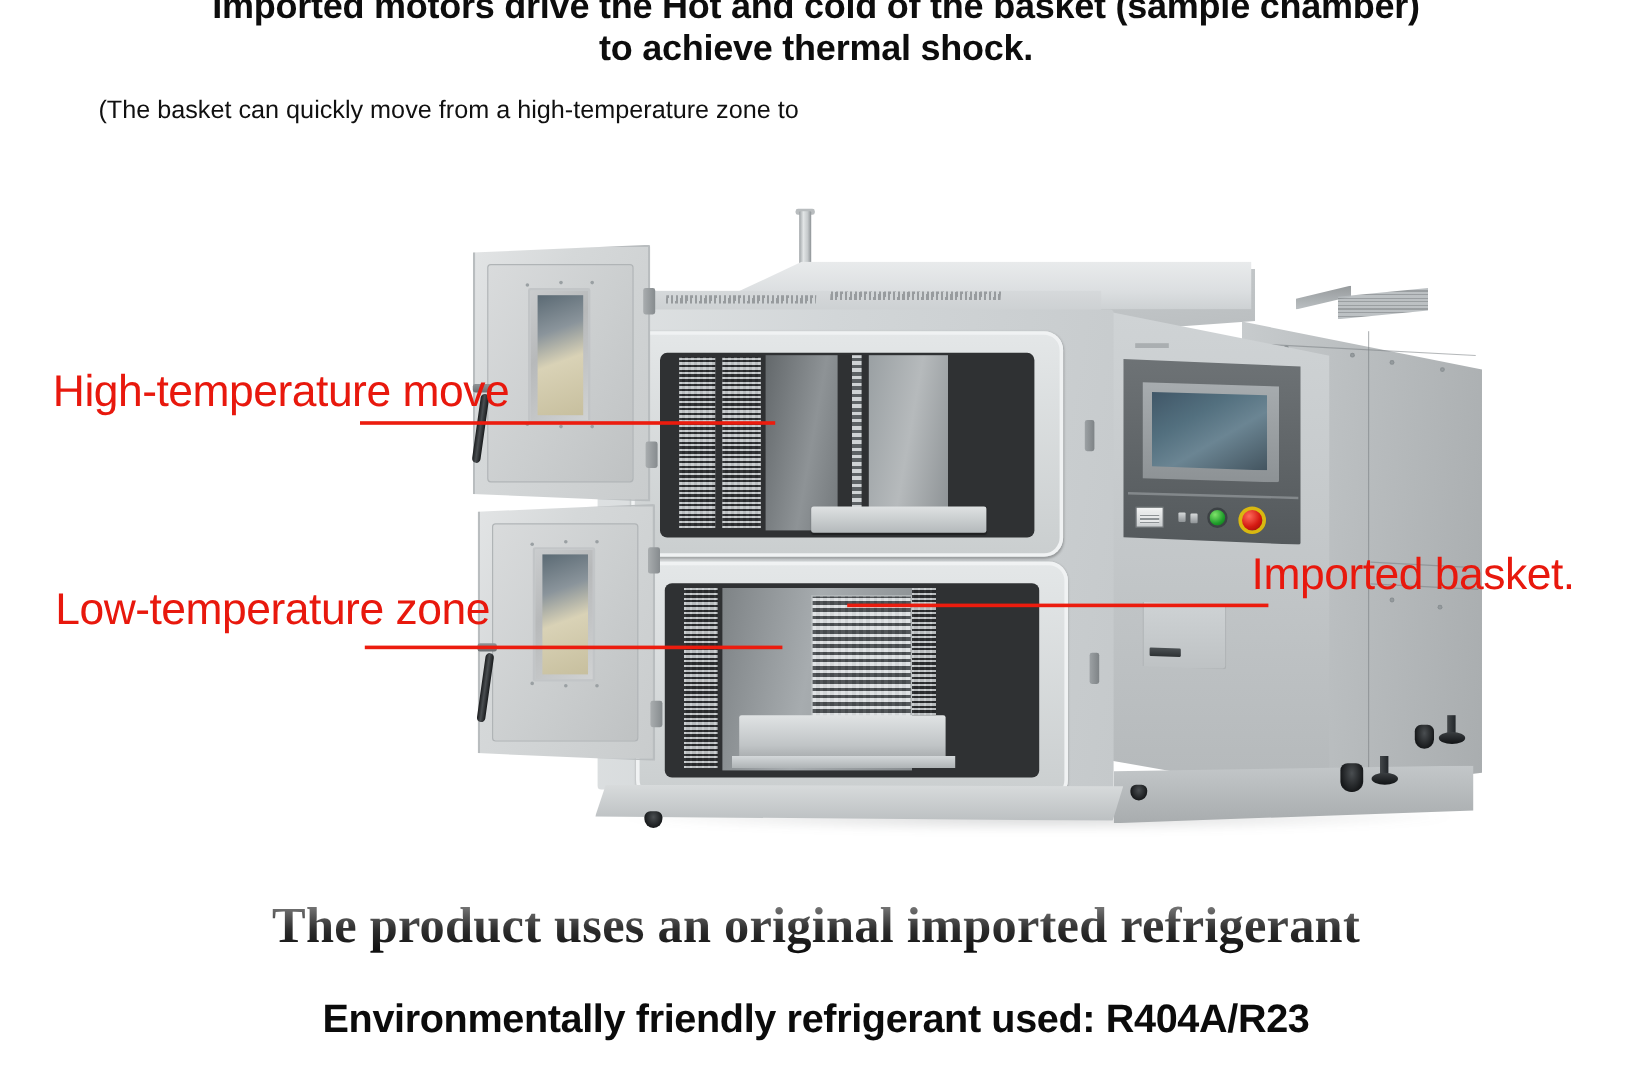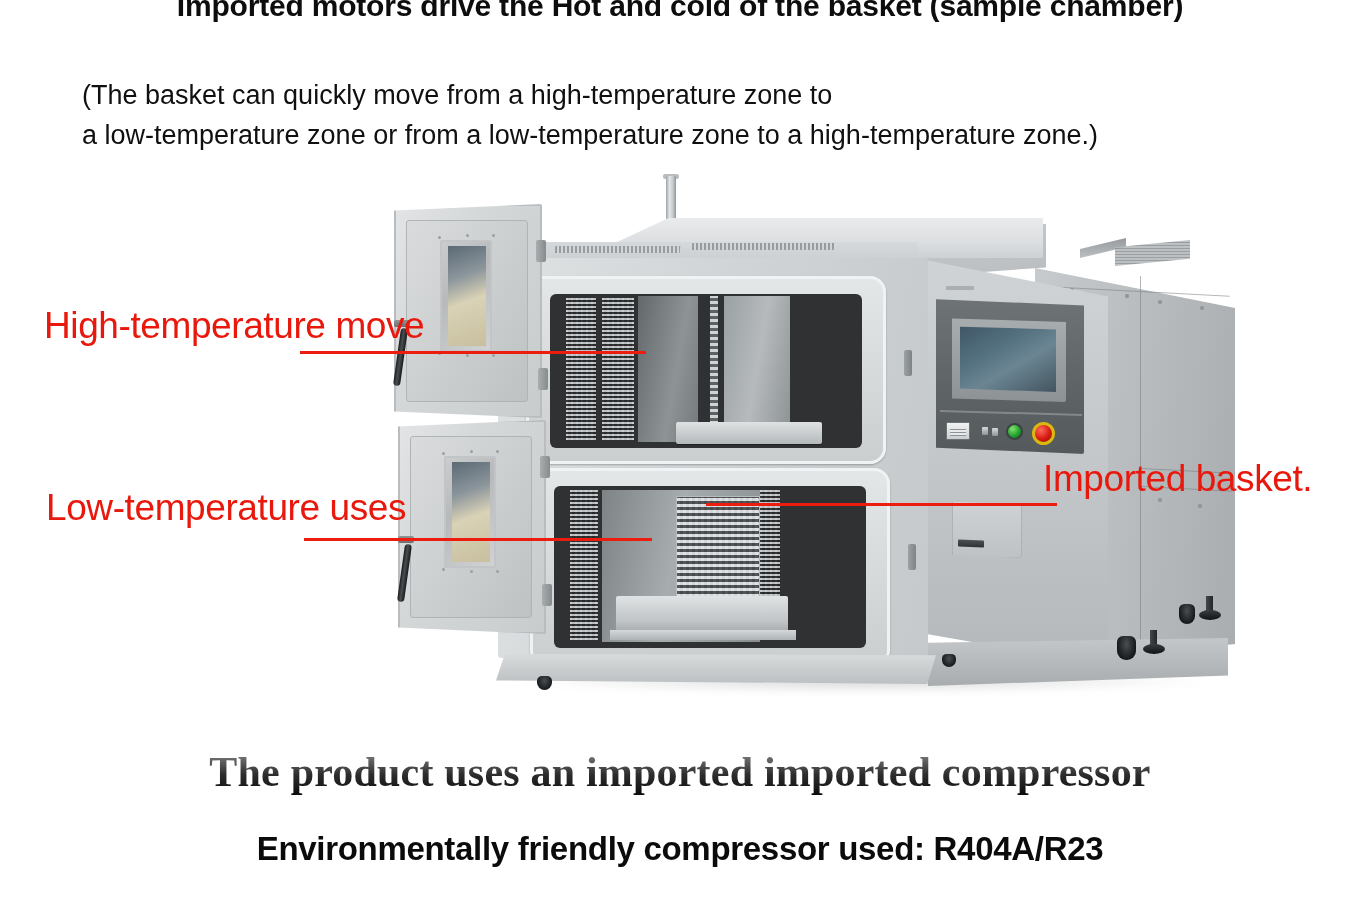--- a/index.html
+++ b/index.html
@@ -25,21 +25,21 @@
     line-height: 1.18;
     letter-spacing: -0.2px;
     color: #0d0d0d;
   }
   #headline .hl-line { display: block; white-space: nowrap; }
 
   #subtext {
     position: absolute;
     left: 82px; top: 76px;
     width: 1100px;
-    font-size: 27px;
+    font-size: 21px;
     font-weight: 400;
     line-height: 1.48;
     color: #101010;
   }
   #subtext .sub-line { display: block; white-space: nowrap; }
 
   
   #footline1 {
     position: absolute;
     left: 0; top: 748px;
@@ -431,25 +431,25 @@
     left: 130px; top: 500px; width: 710px; height: 26px;
     background: radial-gradient(ellipse at 50% 50%, rgba(60,64,68,.20), rgba(255,255,255,0) 70%);
     filter: blur(3px);
   }
 </style>
 </head>
 <body>
 
 <div id="headline">
   <span class="hl-line">Imported motors drive the Hot and cold of the basket (sample chamber)</span>
+  <span class="hl-line">to achieve thermal shock.</span>
 </div>
 
 <div id="subtext">
   <span class="sub-line">(The basket can quickly move from a high-temperature zone to</span>
-  <span class="sub-line">a low-temperature zone or from a low-temperature zone to a high-temperature zone.)</span>
 </div>
 
 <div id="machine">
 
   <div class="ground-shadow"></div>
 
   <div class="pipe-cap"></div>
   <div class="pipe"></div>
 
   <div class="rear-pipes"></div>
@@ -555,17 +555,17 @@
   <div class="foot f1"></div>
   <div class="foot-stem f2-stem"></div>
   <div class="foot f2"></div>
 </div>
 
 <div class="anno-line" id="line-high"></div>
 <div class="anno-line" id="line-low"></div>
 <div class="anno-line" id="line-basket"></div>
 
 <div class="anno-label" id="label-high">High-temperature move</div>
-<div class="anno-label" id="label-low">Low-temperature uses</div>
+<div class="anno-label" id="label-low">Low-temperature zone</div>
 <div class="anno-label" id="label-basket">Imported basket.</div>
 
-<div id="footline1">The product uses an imported imported compressor</div>
-<div id="footline2">Environmentally friendly compressor used: R404A/R23</div>
+<div id="footline1">The product uses an original imported refrigerant</div>
+<div id="footline2">Environmentally friendly refrigerant used: R404A/R23</div>
 
 </body></html>

